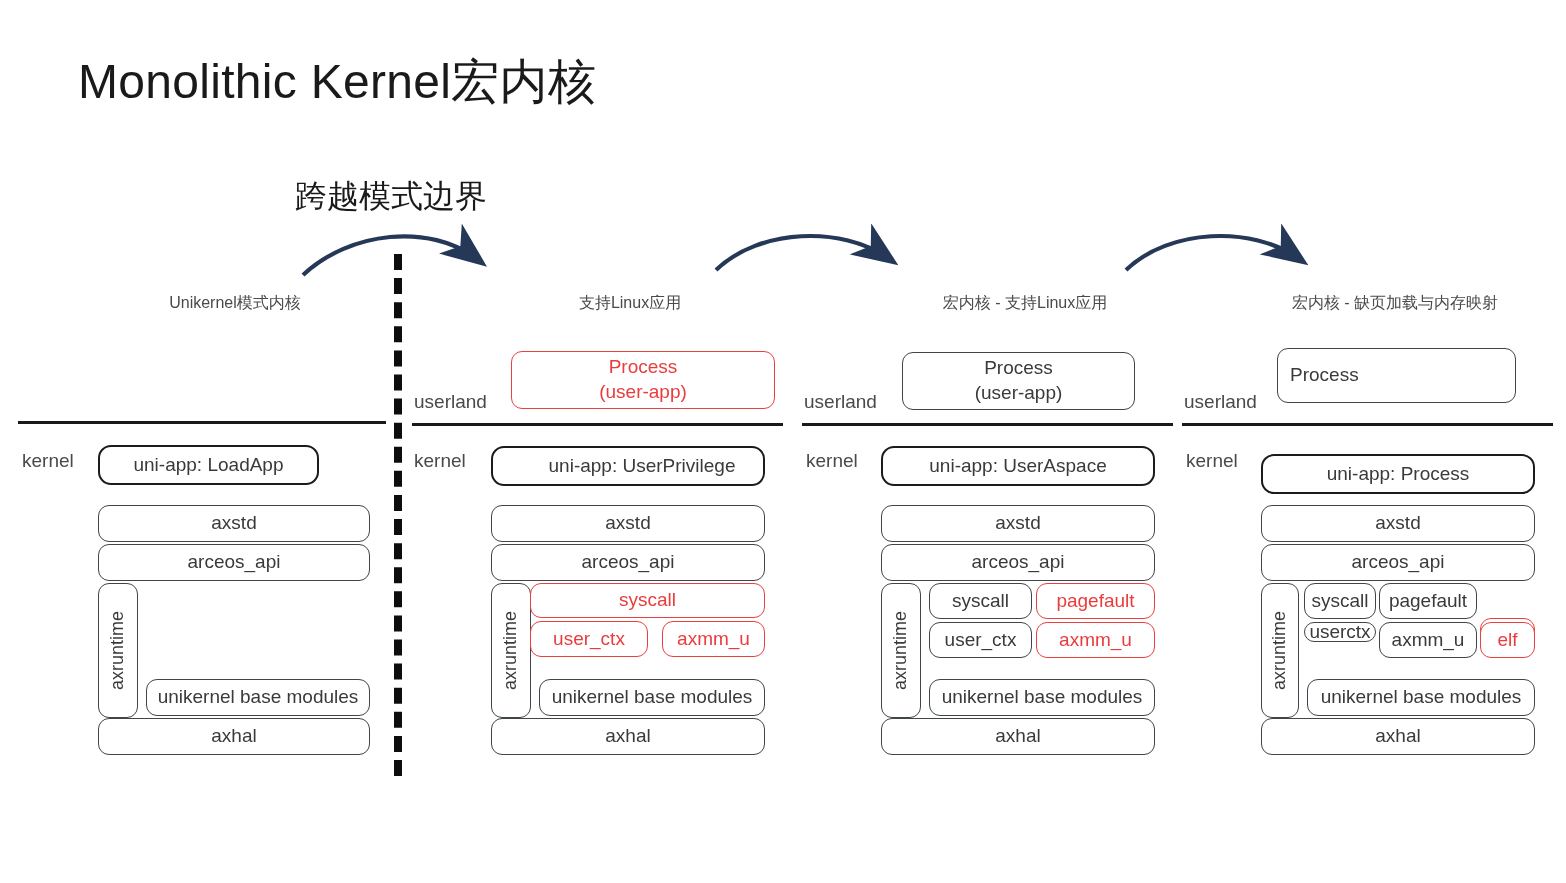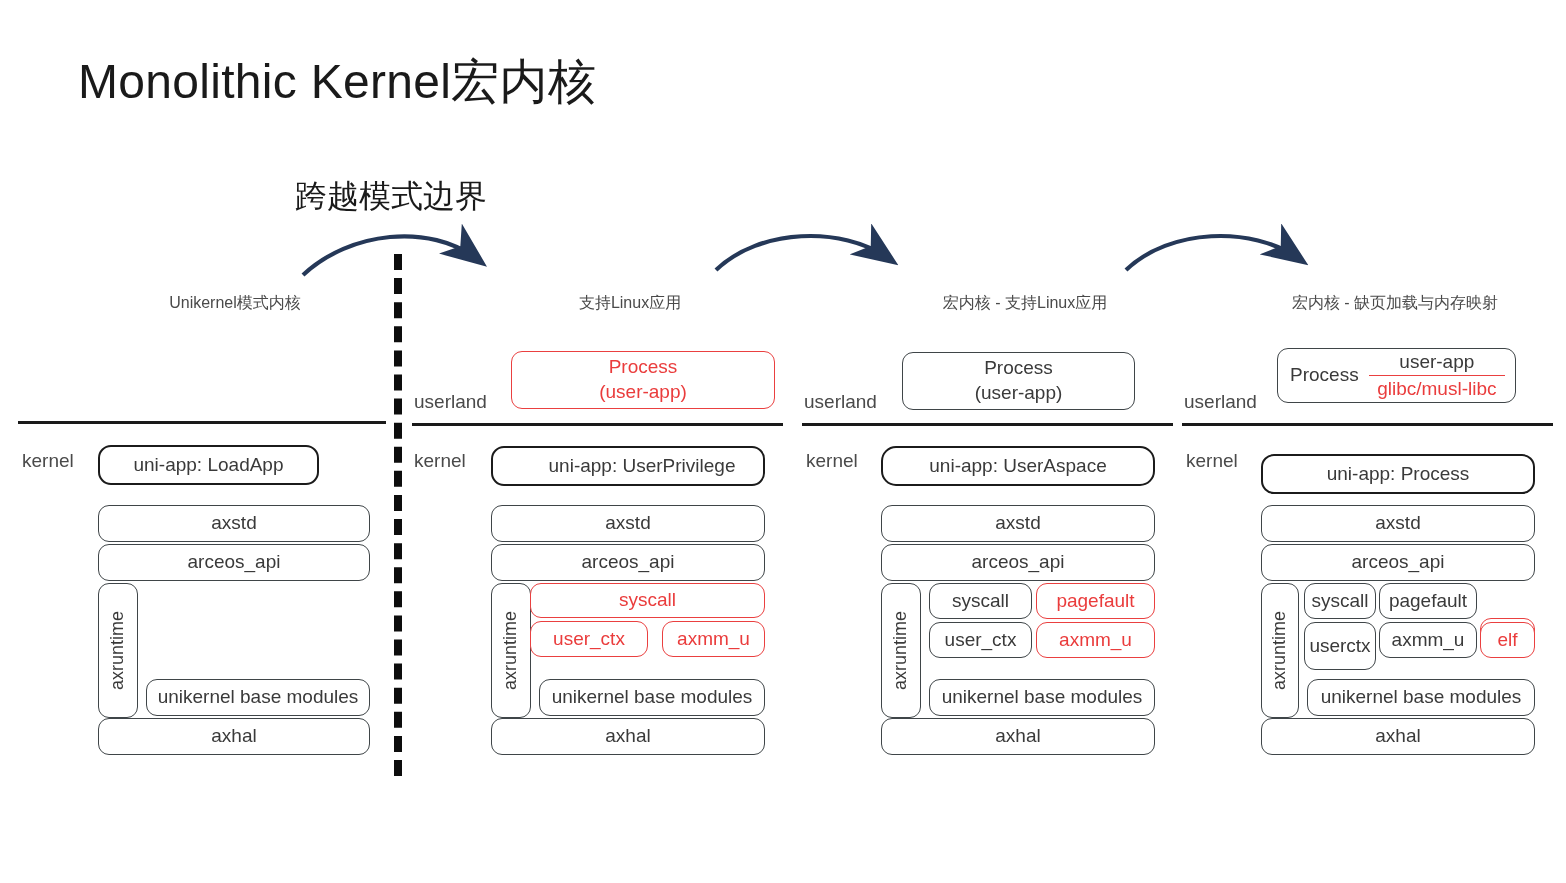--- a/index.html
+++ b/index.html
@@ -226,57 +226,52 @@
   <div class="col-header" style="left:870px; top:293px; width:310px;">宏内核 - 支持Linux应用</div>
   <div class="zone-label" style="left:804px; top:391px;">userland</div>
   <div class="box two-line" style="left:902px; top:352px; width:233px; height:58px;">
     <span class="ln">Process</span>
     <span class="ln">(user-app)</span>
   </div>
 
   <div class="hr-line" style="left:802px; top:423px; width:371px;"></div>
   <div class="zone-label" style="left:806px; top:450px;">kernel</div>
 
-  <div class="box thick" style="left:881px; top:446px; width:274px; height:40px;border-radius:15px;">uni-app: UserAspace</div>
+  <div class="box thick" style="left:881px; top:446px; width:274px; height:40px;">uni-app: UserAspace</div>
   <div class="box" style="left:881px; top:505px; width:274px; height:37px;">axstd</div>
   <div class="box" style="left:881px; top:544px; width:274px; height:37px;">arceos_api</div>
   <div class="box vertical" style="left:881px; top:583px; width:40px; height:135px;">axruntime</div>
 
   <div class="box" style="left:929px; top:583px; width:103px; height:36px;">syscall</div>
   <div class="box red" style="left:1036px; top:583px; width:119px; height:36px;">pagefault</div>
   <div class="box" style="left:929px; top:622px; width:103px; height:36px;">user_ctx</div>
   <div class="box red" style="left:1036px; top:622px; width:119px; height:36px;">axmm_u</div>
 
   <div class="box" style="left:929px; top:679px; width:226px; height:37px;">unikernel base modules</div>
   <div class="box" style="left:881px; top:718px; width:274px; height:37px;">axhal</div>
 </div>
 
 <div class="column">
   <div class="col-header" style="left:1260px; top:293px; width:270px;">宏内核 - 缺页加载与内存映射</div>
   <div class="zone-label" style="left:1184px; top:391px;">userland</div>
 
   <div class="box proc-split" style="left:1277px; top:348px; width:239px; height:55px;">
     <span class="pname">Process</span>
-    <span class="stack">
-      <span class="top">user-app</span>
-      <span class="rule"></span>
-      <span class="bot">glibc/musl-libc</span>
-    </span>
   </div>
 
   <div class="hr-line" style="left:1182px; top:423px; width:371px;"></div>
   <div class="zone-label" style="left:1186px; top:450px;">kernel</div>
 
   <div class="box thick" style="left:1261px; top:454px; width:274px; height:40px;">uni-app: Process</div>
   <div class="box" style="left:1261px; top:505px; width:274px; height:37px;">axstd</div>
   <div class="box" style="left:1261px; top:544px; width:274px; height:37px;">arceos_api</div>
   <div class="box vertical" style="left:1261px; top:583px; width:38px; height:135px;">axruntime</div>
 
   <div class="box" style="left:1304px; top:583px; width:72px; height:36px;">syscall</div>
   <div class="box" style="left:1379px; top:583px; width:98px; height:36px;">pagefault</div>
   <div class="box red" style="left:1480px; top:583px; width:55px; height:36px;margin-top:35px;">bprm</div>
-  <div class="box" style="left:1304px; top:622px; width:72px; height:48px;">userctx</div>
+  <div class="box" style="left:1304px; top:622px; width:72px; height:20px;">userctx</div>
   <div class="box" style="left:1379px; top:622px; width:98px; height:36px;">axmm_u</div>
   <div class="box red" style="left:1480px; top:622px; width:55px; height:36px;">elf</div>
 
   <div class="box" style="left:1307px; top:679px; width:228px; height:37px;">unikernel base modules</div>
   <div class="box" style="left:1261px; top:718px; width:274px; height:37px;">axhal</div>
 </div>
 
 </body></html>

